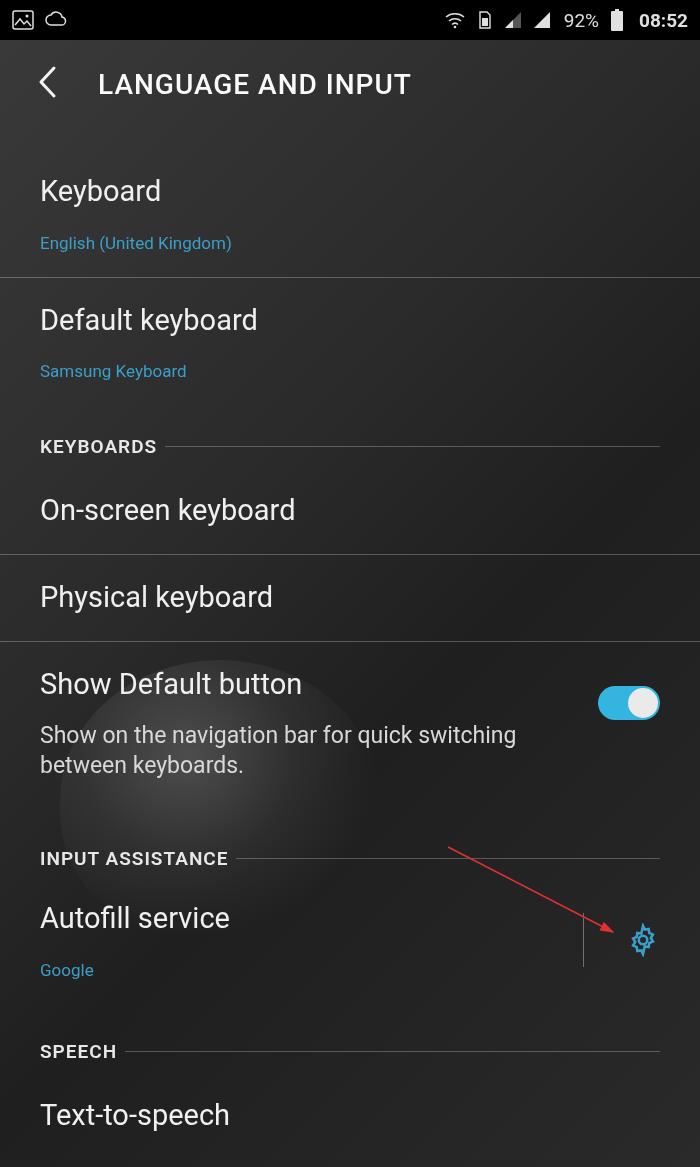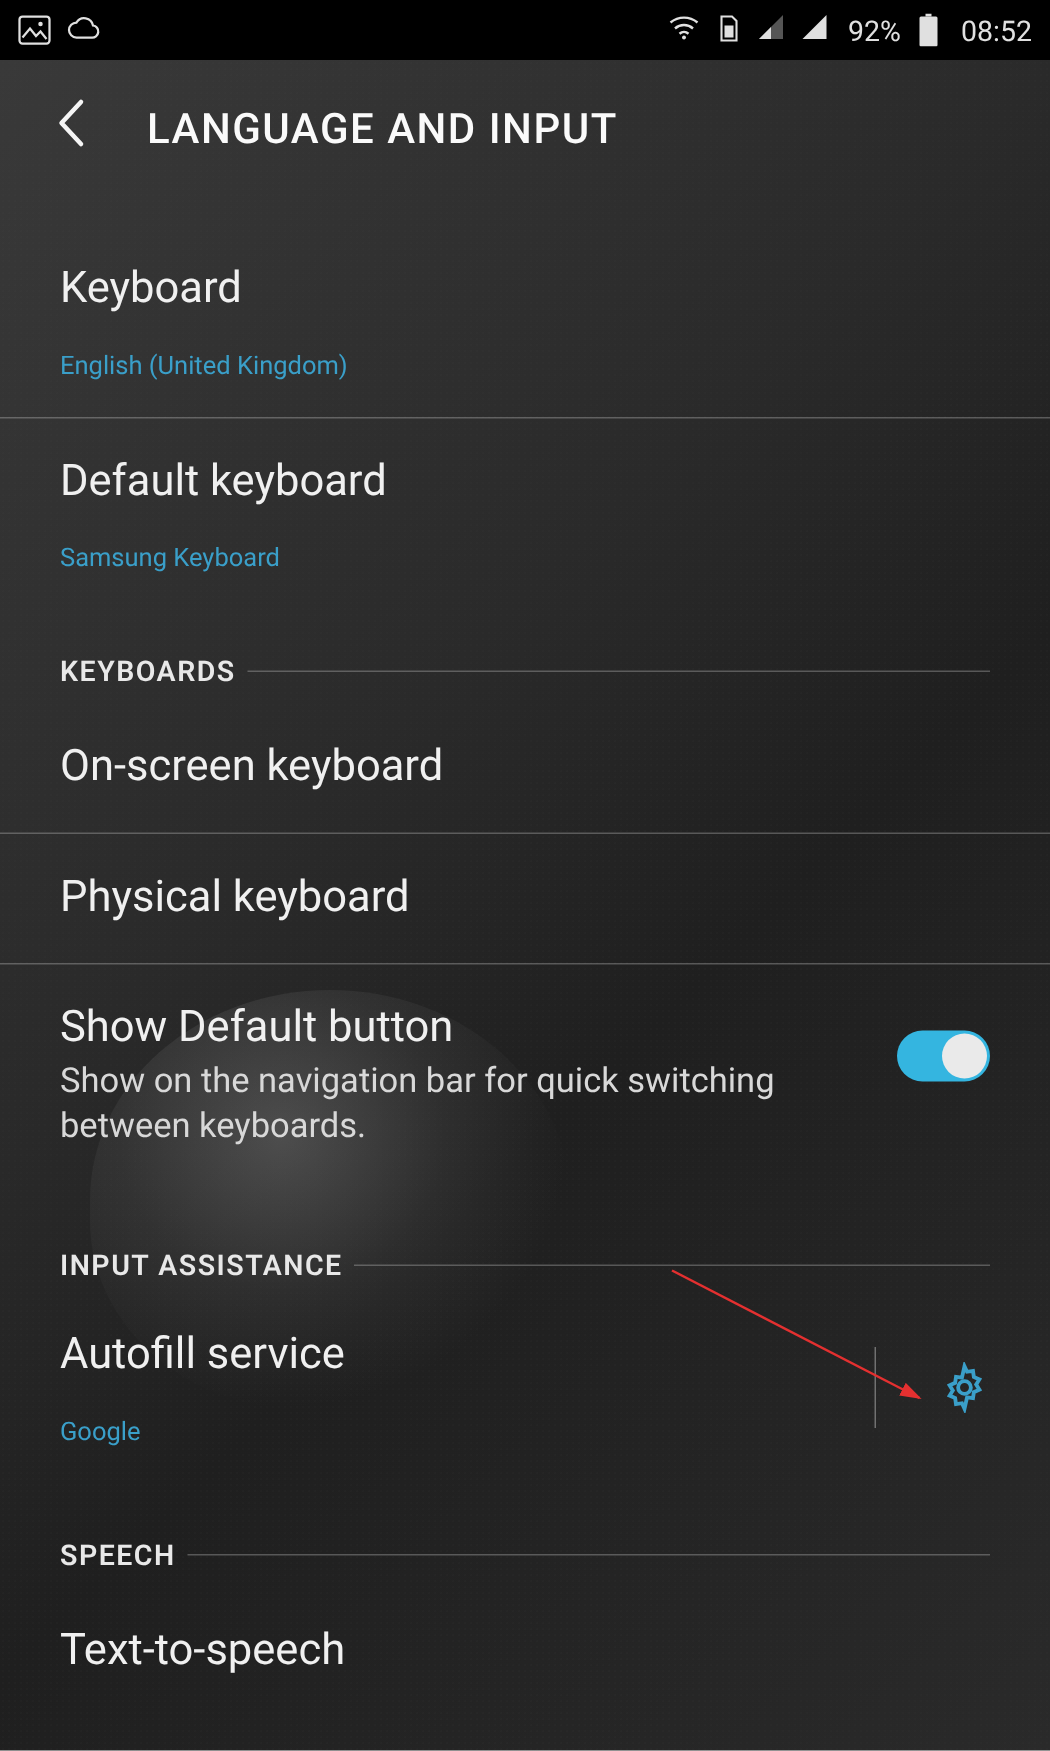--- a/index.html
+++ b/index.html
@@ -53,24 +53,24 @@
       z-index: 10;
     }
     .status-left {
       display: flex;
       gap: 10px;
       align-items: center;
     }
     .status-right {
       display: flex;
       gap: 11px;
-      align-items: flex-start;
+      align-items: center;
     }
     .status-right .pct { font-weight: 400; font-size: 19px; margin-left: 2px; }
-    .status-right .time { font-weight: 400; font-size: 19px; margin-left: 4px; }
+    .status-right .time { font-weight: 700; font-size: 19px; margin-left: 4px; }
     .screen {
       position: relative;
       z-index: 5;
       padding: 0;
     }
     .header {
       display: flex;
       align-items: center;
       padding: 25px 36px 45px 36px;
       gap: 40px;
@@ -100,21 +100,21 @@
     }
     .row-sub {
       color: #3a9fc9;
       font-size: 17px;
       margin-top: 22px;
       font-weight: 400;
     }
     .row-desc {
       color: #d8d8d8;
       font-size: 23px;
-      margin-top: 2px;
+      margin-top: 18px;
       line-height: 1.3;
     }
     .section-header {
       display: flex;
       align-items: center;
       padding: 30px 40px 10px 40px;
       gap: 8px;
     }
     .section-header.tight { padding-top: 36px; }
     .section-label {

